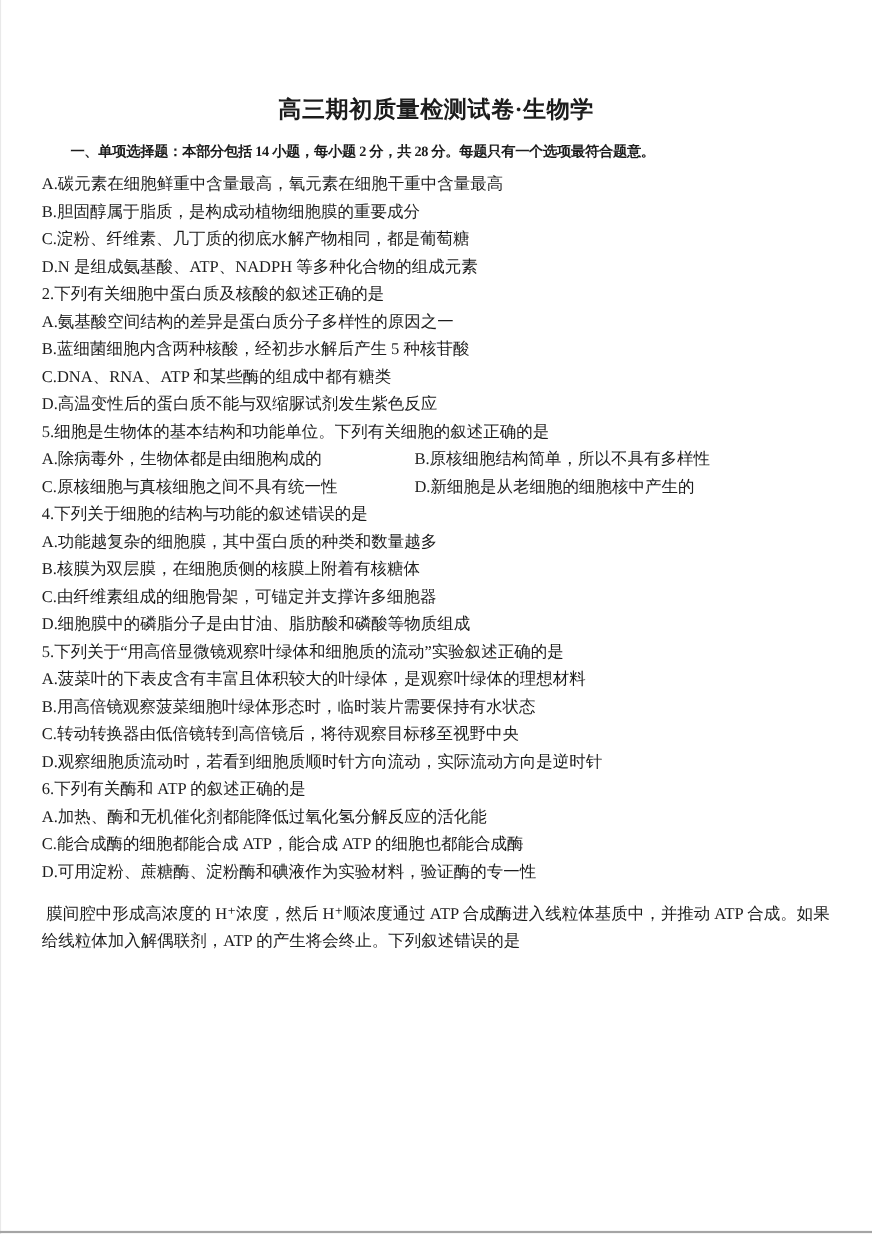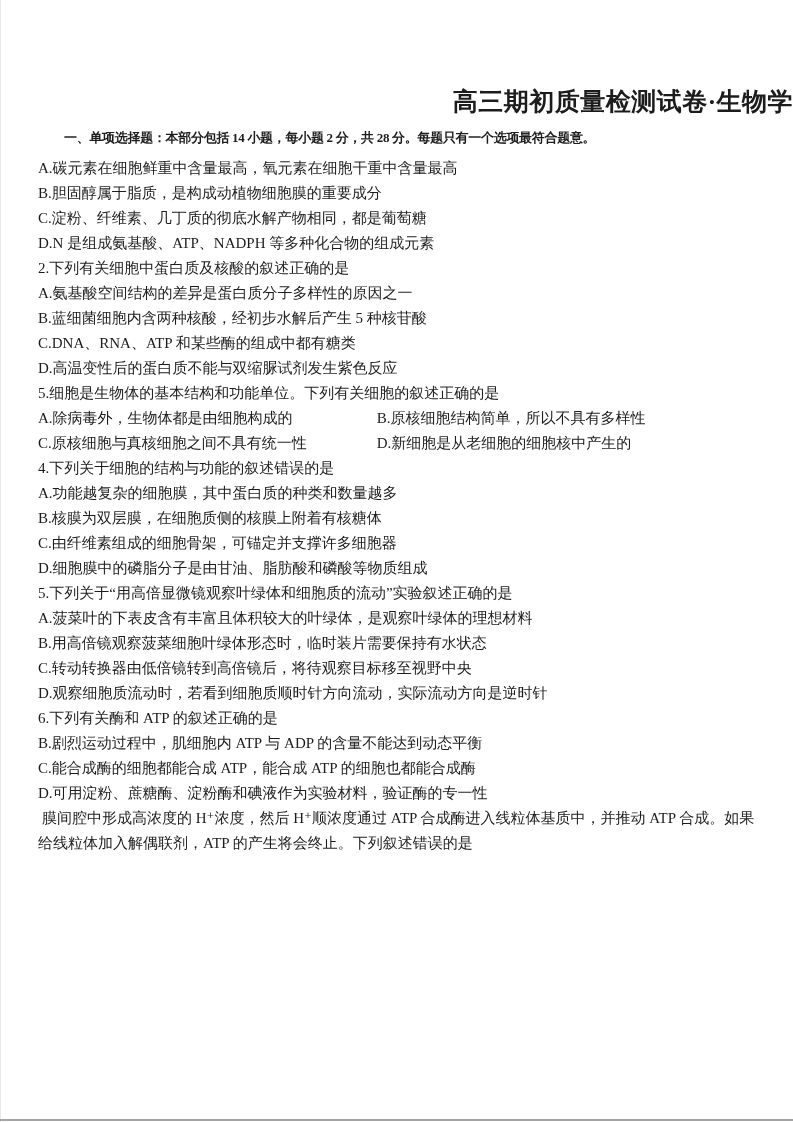--- a/index.html
+++ b/index.html
@@ -27,22 +27,22 @@
     position: absolute;
     left: 0; top: 0; bottom: 0;
     width: 1px;
     background: #e9e9e9;
   }
   .doc-title {
     position: absolute;
     top: 85px;
     left: 0;
     width: 100%;
-    text-align: right;
-    font-size: 25px;
+    text-align: center;
+    font-size: 21px;
     font-weight: bold;
     letter-spacing: 0.5px;
   }
   .section-heading {
     position: absolute;
     top: 129px;
     left: 64px;
     right: 24px;
     font-size: 13px;
     font-weight: bold;
@@ -60,21 +60,21 @@
     height: 25px;
     line-height: 25px;
     white-space: nowrap;
   }
   .two-col .col-a {
     display: inline-block;
     width: 335px;
   }
   .bold { font-weight: normal; }
   .indent-6 { padding-left: 6px; }
-  .indent-4 { padding-left: 4px; }
+  .indent-4 { padding-left: 4px; margin-top: 13px; }
 </style>
 </head>
 <body>
 
 <div class="sheet">
   <div class="doc-title">高三期初质量检测试卷·生物学</div>
   <div class="section-heading">一、单项选择题：本部分包括 14 小题，每小题 2 分，共 28 分。每题只有一个选项最符合题意。</div>
 
   <div class="content">
 
@@ -107,21 +107,21 @@
     <div class="line">C.由纤维素组成的细胞骨架，可锚定并支撑许多细胞器</div>
     <div class="line">D.细胞膜中的磷脂分子是由甘油、脂肪酸和磷酸等物质组成</div>
 
     <div class="line">5.下列关于“用高倍显微镜观察叶绿体和细胞质的流动”实验叙述正确的是</div>
     <div class="line">A.菠菜叶的下表皮含有丰富且体积较大的叶绿体，是观察叶绿体的理想材料</div>
     <div class="line">B.用高倍镜观察菠菜细胞叶绿体形态时，临时装片需要保持有水状态</div>
     <div class="line">C.转动转换器由低倍镜转到高倍镜后，将待观察目标移至视野中央</div>
     <div class="line">D.观察细胞质流动时，若看到细胞质顺时针方向流动，实际流动方向是逆时针</div>
 
     <div class="line">6.下列有关酶和 ATP 的叙述正确的是</div>
-    <div class="line">B.剧烈运动过程中，肌细胞内 ATP 与 ADP 的含量不能达到动态平衡</div>
+    <div class="line">A.加热、酶和无机催化剂都能降低过氧化氢分解反应的活化能</div>
     <div class="line">C.能合成酶的细胞都能合成 ATP，能合成 ATP 的细胞也都能合成酶</div>
     <div class="line">D.可用淀粉、蔗糖酶、淀粉酶和碘液作为实验材料，验证酶的专一性</div>
 
     <div class="line indent-4">膜间腔中形成高浓度的 H⁺浓度，然后 H⁺顺浓度通过 ATP 合成酶进入线粒体基质中，并推动 ATP 合成。如果</div>
     <div class="line">给线粒体加入解偶联剂，ATP 的产生将会终止。下列叙述错误的是</div>
   </div>
 
   <div class="edge-left"></div>
   <div class="edge-bottom"></div>
 </div>

